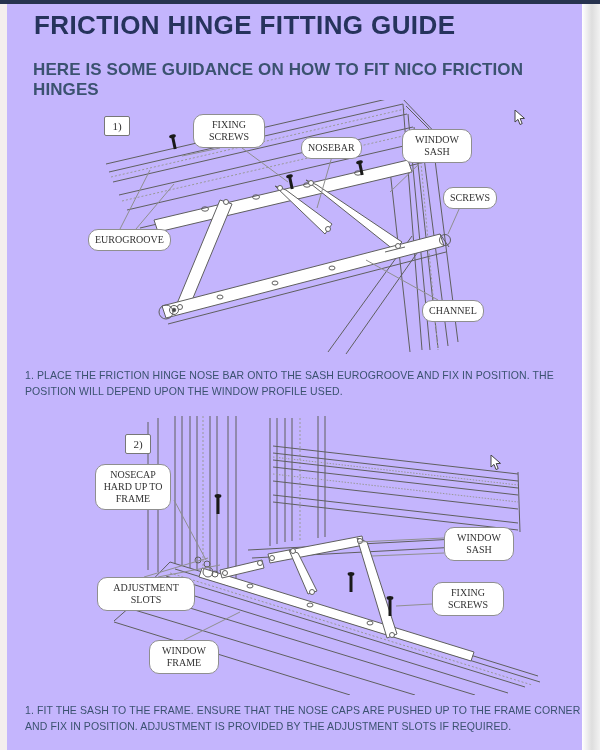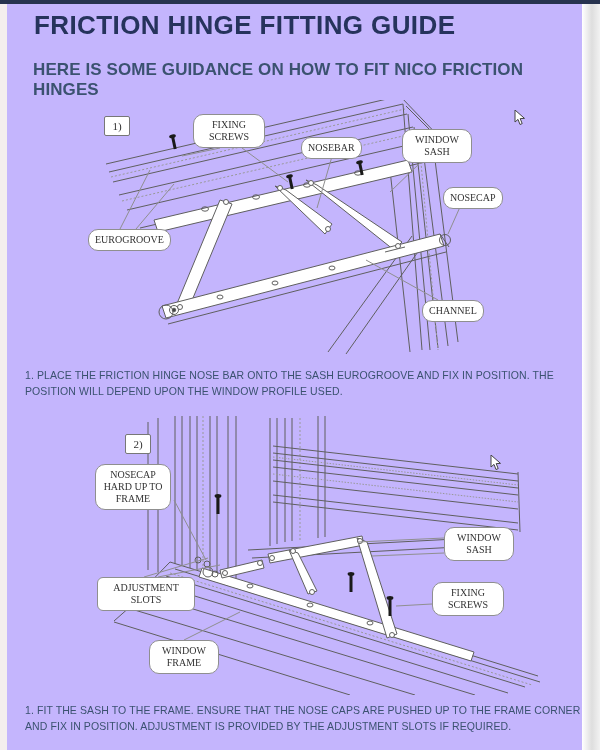--- a/index.html
+++ b/index.html
@@ -119,21 +119,21 @@
         <path d="M50,129 L80,70"></path>
         <path d="M66,129 L104,84"></path>
         <path d="M368,200 L296,160"></path>
       </g>
     </svg>
 
     <div class="fignum" style="left:34px;top:16px;">1)</div>
     <div class="callout" style="left:123px;top:14px;width:58px;">FIXING SCREWS</div>
     <div class="callout nowrap" style="left:231px;top:37px;">NOSEBAR</div>
     <div class="callout" style="left:332px;top:29px;width:56px;">WINDOW SASH</div>
-    <div class="callout nowrap" style="left:373px;top:87px;">NOSECAP</div>
+    <div class="callout nowrap" style="left:373px;top:87px;">SCREWS</div>
     <div class="callout nowrap" style="left:18px;top:129px;">EUROGROOVE</div>
     <div class="callout nowrap" style="left:352px;top:200px;">CHANNEL</div>
 
     <svg class="cursor" style="left:444px;top:10px;" width="12" height="16" viewBox="0 0 12 16">
       <path d="M1,0 L1,12 L4,9.4 L6,14.5 L8.2,13.6 L6.2,8.6 L10.5,8.4 Z" fill="#ffffff" stroke="#444" stroke-width="1"></path>
     </svg>
   </div>
 
   <div class="caption" style="top:367px;">1. PLACE THE FRICTION HINGE NOSE BAR ONTO THE SASH EUROGROOVE AND FIX IN POSITION. THE POSITION WILL DEPEND UPON THE WINDOW PROFILE USED.</div>
 
@@ -232,21 +232,21 @@
         <path d="M114,230 L170,202"></path>
         <path d="M374,128 L288,132"></path>
         <path d="M374,143 L302,146"></path>
         <path d="M362,194 L326,196"></path>
       </g>
     </svg>
 
     <div class="fignum" style="left:55px;top:24px;">2)</div>
     <div class="callout" style="left:25px;top:54px;width:62px;">NOSECAP HARD UP TO FRAME</div>
     <div class="callout" style="left:374px;top:117px;width:56px;">WINDOW SASH</div>
-    <div class="callout" style="left:27px;top:167px;width:84px;border-radius:6px;">ADJUSTMENT SLOTS</div>
+    <div class="callout" style="left:27px;top:167px;width:84px;">ADJUSTMENT SLOTS</div>
     <div class="callout" style="left:362px;top:172px;width:58px;">FIXING SCREWS</div>
     <div class="callout" style="left:79px;top:230px;width:56px;">WINDOW FRAME</div>
 
     <svg class="cursor" style="left:420px;top:45px;" width="12" height="16" viewBox="0 0 12 16">
       <path d="M1,0 L1,12 L4,9.4 L6,14.5 L8.2,13.6 L6.2,8.6 L10.5,8.4 Z" fill="#ffffff" stroke="#444" stroke-width="1"></path>
     </svg>
   </div>
 
   <div class="caption" style="top:702px;">1. FIT THE SASH TO THE FRAME. ENSURE THAT THE NOSE CAPS ARE PUSHED UP TO THE FRAME CORNER AND FIX IN POSITION. ADJUSTMENT IS PROVIDED BY THE ADJUSTMENT SLOTS IF REQUIRED.</div>
 </div>

